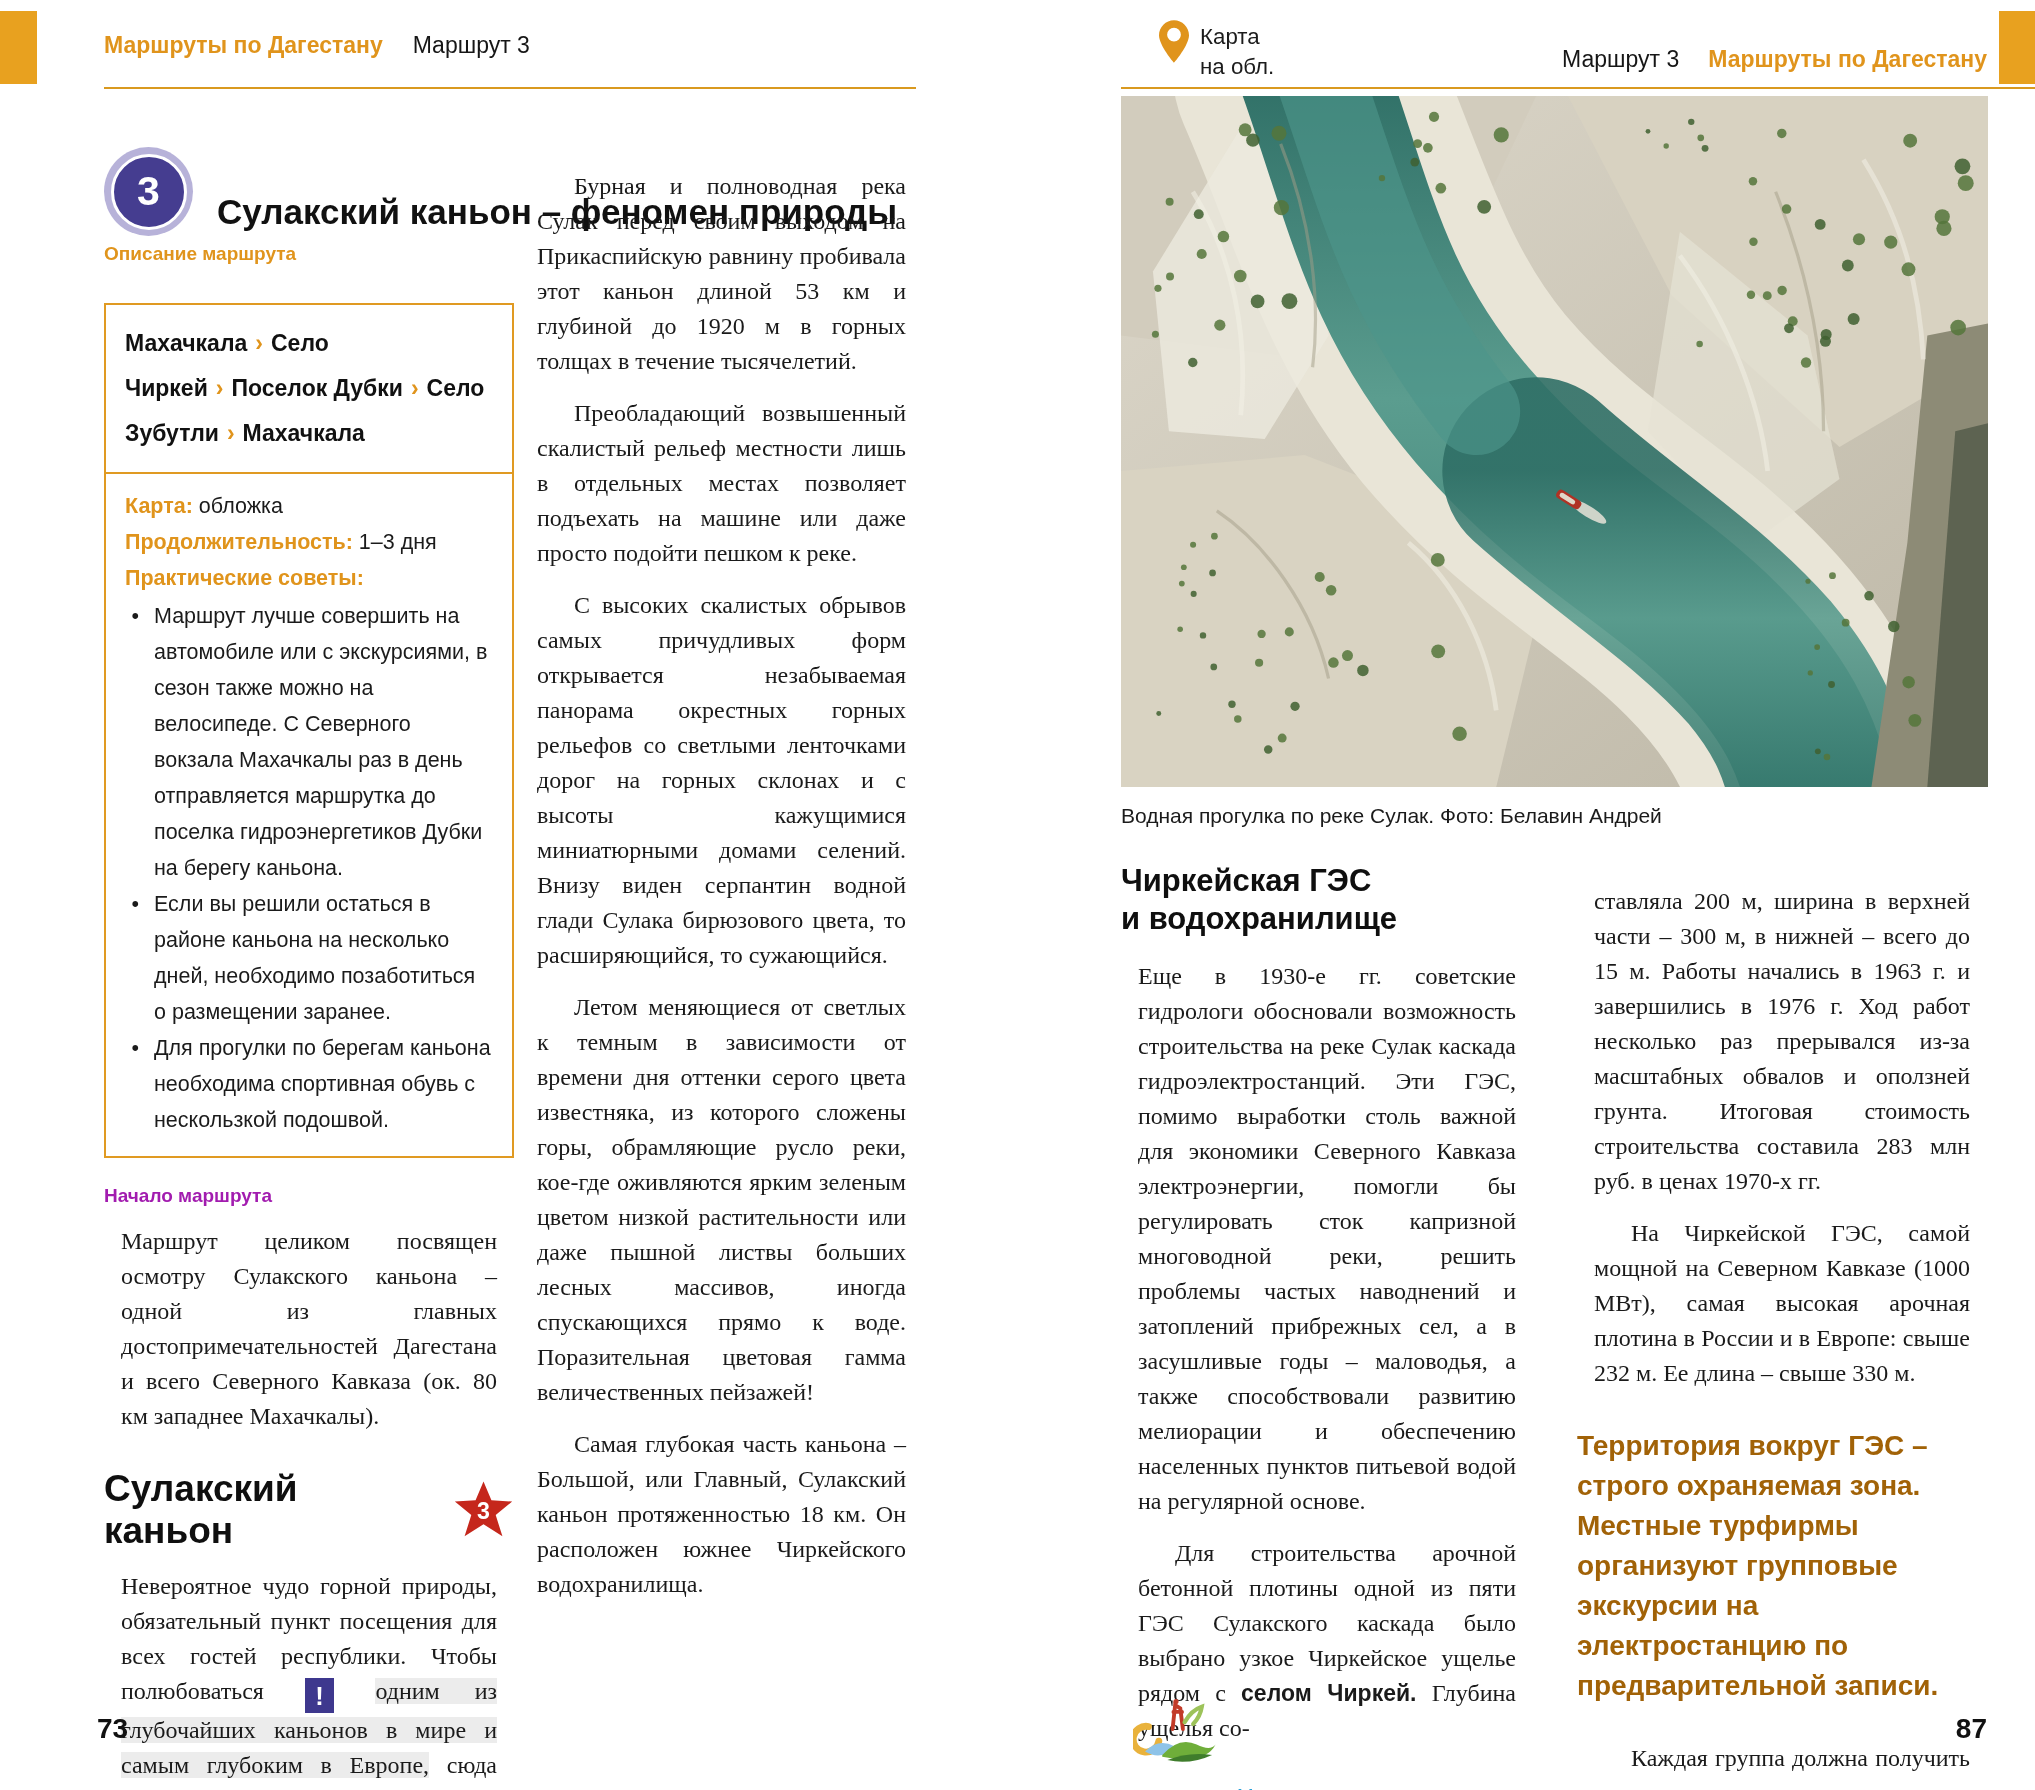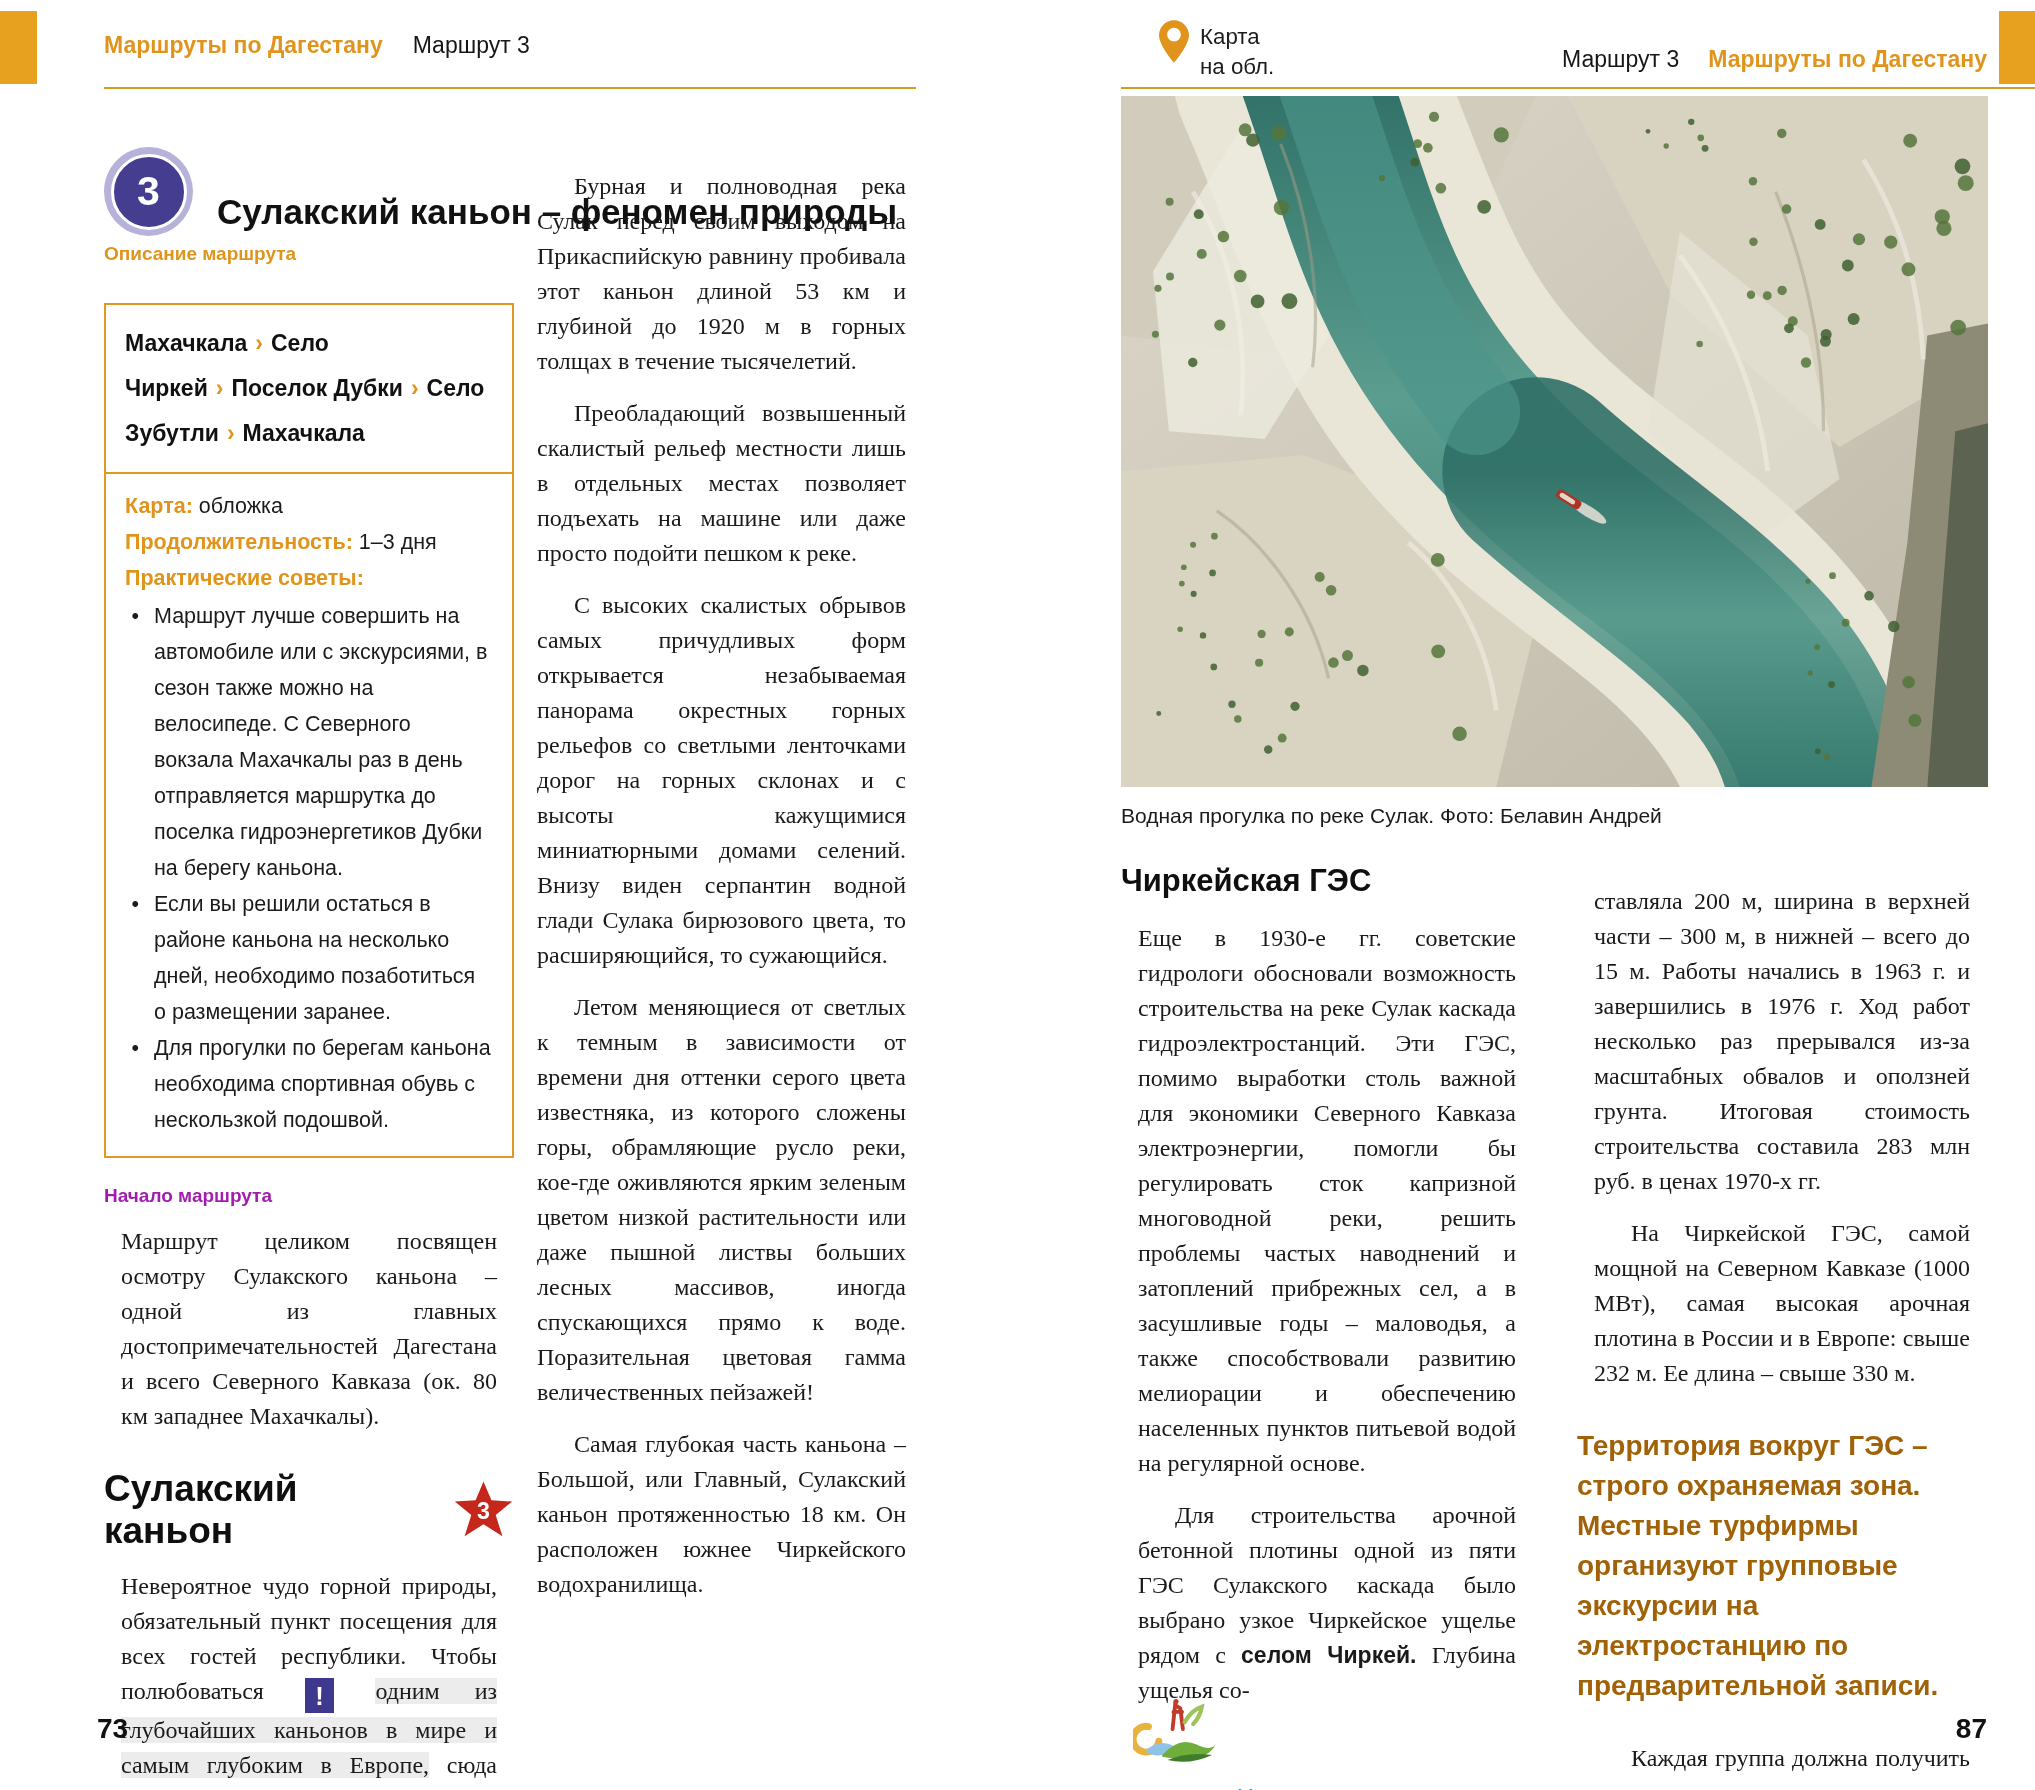--- a/index.html
+++ b/index.html
@@ -305,20 +305,21 @@
         <rect x="-16" y="-6" width="34" height="12" rx="5" fill="#b03224"></rect>
         <rect x="-12" y="-3" width="22" height="6" rx="3" fill="#e0d8c8"></rect>
       </g>
     </svg>
   </div>
   <div class="cap">Водная прогулка по реке Сулак. Фото: Белавин Андрей</div>
 
   <div class="rcol1">
     <h2 class="rph">
       <span style="display:block">Чиркейская ГЭС</span>
+      <span style="display:block">и водохранилище</span>
     </h2>
     <div class="ser">
       <p>Еще в 1930-е гг. советские гидрологи обосновали возможность строительства на реке Сулак каскада гидроэлектростанций. Эти ГЭС, помимо выработки столь важной для экономики Северного Кавказа электроэнергии, помогли бы регулировать сток капризной многоводной реки, решить проблемы частых наводнений и затоплений прибрежных сел, а в засушливые годы – маловодья, а также способствовали развитию мелиорации и обеспечению населенных пунктов питьевой водой на регулярной основе.</p>
       <p class="ind">
         <span>Для строительства арочной бетонной плотины одной из пяти ГЭС Сулакского каскада было выбрано узкое Чиркейское ущелье рядом с</span>
         <b style="font-family:'Liberation Sans',sans-serif;font-size:23px">селом Чиркей.</b>
         <span>Глубина ущелья со-</span>
       </p>
     </div>
   </div>

